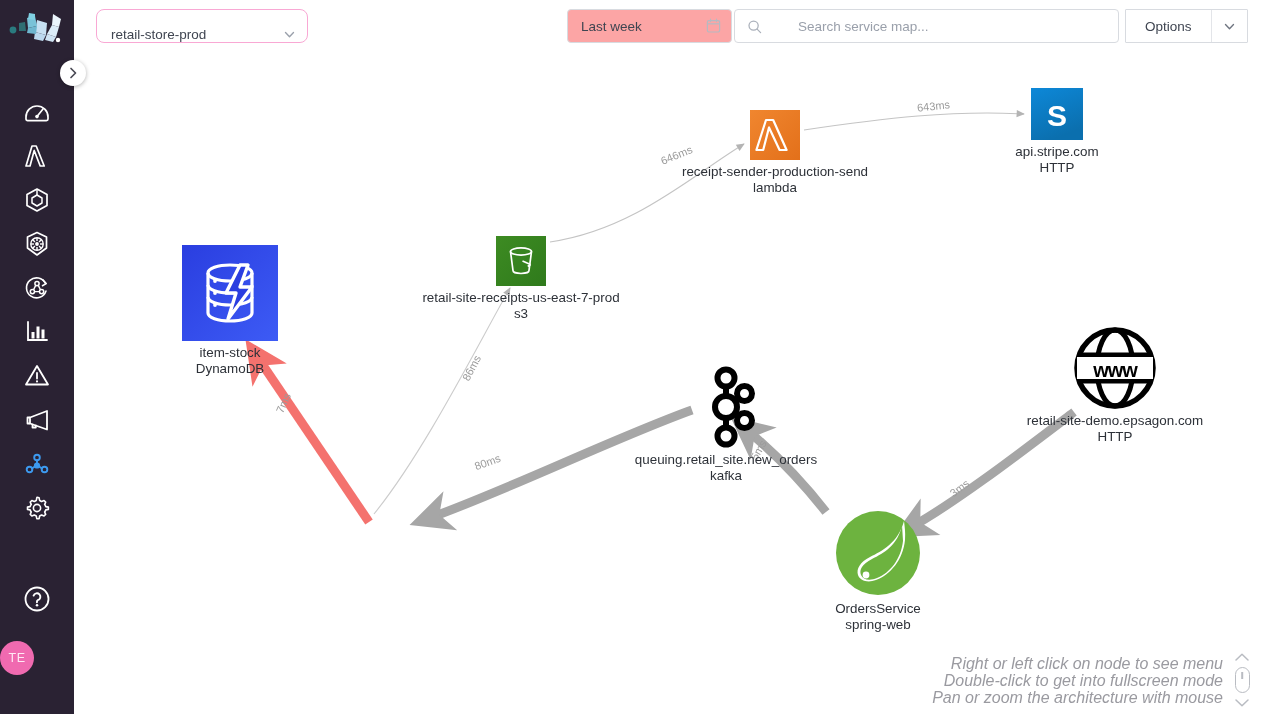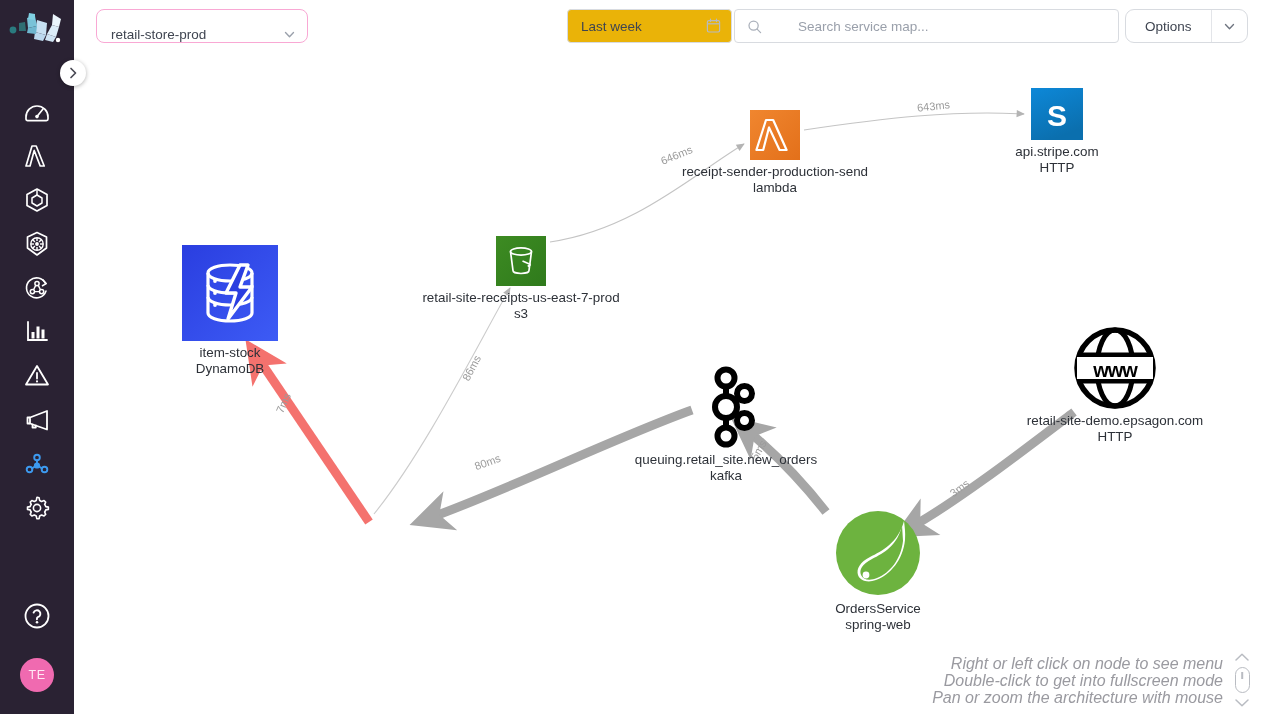--- a/index.html
+++ b/index.html
@@ -25,21 +25,21 @@
     margin-top: 2px;
   }
   .nav-icons { margin-top: 36px; display: flex; flex-direction: column; align-items: center; }
   .nav-item {
     width: 74px; height: 44px;
     display: flex; align-items: center; justify-content: center;
     cursor: pointer;
   }
   .nav-item svg { display: block; }
   .nav-spacer { flex: 1 1 auto; }
-  .bottom-icons { display: flex; flex-direction: column; align-items: center; padding-bottom: 22px; }
+  .bottom-icons { display: flex; flex-direction: column; align-items: flex-start; padding-bottom: 39px; }
   .avatar {
     width: 34px; height: 34px; border-radius: 50%;
     background: #f06ab0;
     color: #ffe9f4; font-size: 12.5px; letter-spacing: .5px;
     display: flex; align-items: center; justify-content: center;
     margin-top: 20px; cursor: pointer;
   }
   .collapse-btn {
     position: absolute; left: 60px; top: 60px;
     width: 26px; height: 26px; border-radius: 50%;
@@ -59,42 +59,42 @@
     width: 212px; height: 34px;
     border: 1px solid #f9a8d4; border-radius: 8px;
     background: #fff; display: flex; align-items: flex-end;
     padding: 0 10px 0 14px; cursor: pointer;
   }
   .env-select .val { font-size: 13.5px; color: #3f4551; flex: 1; }
   .date-select {
     position: absolute; left: 493px; top: 9px;
     width: 165px; height: 34px;
     border: 1px solid #d8dbe0; border-radius: 4px;
-    background: #eab308; display: flex; align-items: center;
+    background: #fca5a5; display: flex; align-items: center;
     padding: 0 10px 0 13px; cursor: pointer;
   }
   .date-select .val { font-size: 13.5px; color: #3f4551; flex: 1; }
   .search-box {
     position: absolute; left: 660px; top: 9px;
     width: 385px; height: 34px;
     border: 1px solid #d8dbe0; border-radius: 4px;
     background: #fff; display: flex; align-items: center;
     padding: 0 10px 0 12px;
     gap: 28px;
   }
   .search-box input {
     border: 0; outline: 0; flex: 1; margin-left: 8px;
     font-family: "Liberation Sans", sans-serif;
     font-size: 13.5px; color: #3f4551; background: transparent;
   }
   .search-box input::placeholder { color: #9aa0ab; }
   .options-group {
     position: absolute; left: 1051px; top: 9px;
     height: 34px; display: flex;
-    border: 1px solid #d8dbe0; border-radius: 9px; overflow: hidden;
+    border: 1px solid #d8dbe0; border-radius: 1px; overflow: hidden;
     background: #fff;
   }
   .options-btn {
     padding: 0 19px; display: flex; align-items: center;
     font-size: 13.5px; color: #3f4551; cursor: pointer;
   }
   .options-caret {
     width: 36px; border-left: 1px solid #e3e5e9;
     display: flex; align-items: center; justify-content: center;
     cursor: pointer;

